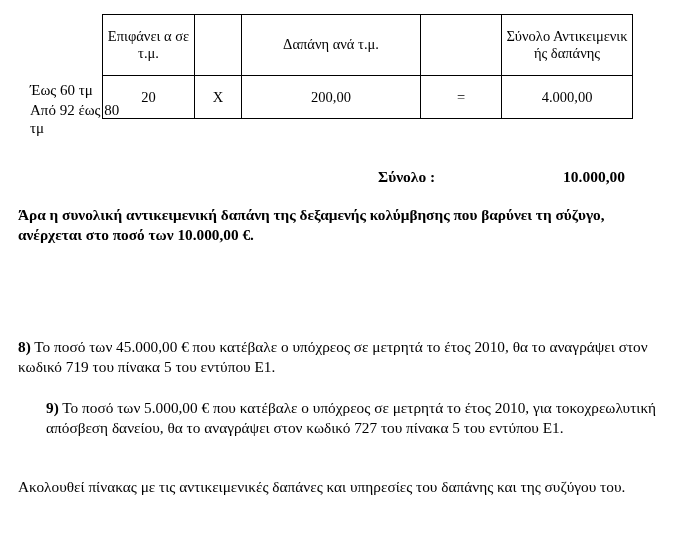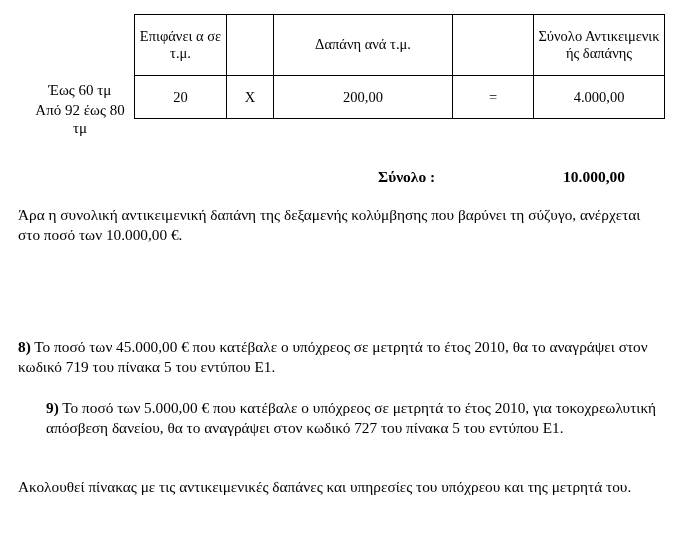--- a/index.html
+++ b/index.html
@@ -24,21 +24,21 @@
 
   
   .table-block {
     position: absolute;
     left: 18px;
     top: 14px;
     width: 650px;
   }
   table.calc {
     border-collapse: collapse;
-    margin-left: 116px;
+    margin-left: 84px;
     table-layout: fixed;
     font-family: "Liberation Serif", serif;
     border-radius: 21px;
   }
   table.calc td, table.calc th {
     border: 1px solid #000000;
     font-size: 14.5px;
     font-weight: normal;
     padding: 2px 4px;
     vertical-align: middle;
@@ -68,23 +68,23 @@
   .row-labels {
     position: absolute;
     left: 0px;
     top: 0px;
     width: 124px;
     font-size: 15px;
     line-height: 1.18;
   }
   .row-label {
     position: absolute;
-    left: 0;
+    left: 12px;
     width: 124px;
-    text-align: center;
+    text-align: left;
   }
   .rl1 { top: 68px; }
   .rl2 { top: 88px; }
 
   
   .total-line {
     position: absolute;
     left: 18px;
     top: 168px;
     width: 650px;
@@ -104,21 +104,21 @@
   
   .para {
     position: absolute;
     left: 18px;
     width: 656px;
     font-size: 15.3px;
     line-height: 1.30;
     text-align: left;
   }
   .bold {
-    font-weight: normal;
+    font-weight: bold;
   }
   .p-conclusion { top: 205px; width: 640px; }
   .p8a { top: 258px; width: 640px; }
   .p8b { top: 337px; width: 640px; }
   .p9  { top: 398px; width: 640px; margin-left: 28px; }
   .p-final { top: 477px; width: 640px; }
   .lead {
     font-weight: bold;
   }
 </style>
@@ -164,15 +164,15 @@
     <span class="total-value">10.000,00</span>
   </div>
 
   <div class="para p-conclusion bold">Άρα η συνολική αντικειμενική δαπάνη της δεξαμενής κολύμβησης που βαρύνει τη σύζυγο, ανέρχεται στο ποσό των 10.000,00 €.</div>
 
 
   <div class="para p8b"><span class="lead">8)</span> <span>Το ποσό των 45.000,00 € που κατέβαλε ο υπόχρεος σε μετρητά το έτος 2010, θα το αναγράψει στον κωδικό 719 του πίνακα 5 του εντύπου Ε1.</span></div>
 
   <div class="para p9"><span class="lead">9)</span> <span>Το ποσό των 5.000,00 € που κατέβαλε ο υπόχρεος σε μετρητά το έτος 2010, για τοκοχρεωλυτική απόσβεση δανείου, θα το αναγράψει στον κωδικό 727 του πίνακα 5 του εντύπου Ε1.</span></div>
 
-  <div class="para p-final">Ακολουθεί πίνακας με τις αντικειμενικές δαπάνες και υπηρεσίες του υπόχρεου και της μετρητά του.</div>
+  <div class="para p-final">Ακολουθεί πίνακας με τις αντικειμενικές δαπάνες και υπηρεσίες του δαπάνης και της συζύγου του.</div>
 
 </div>
 
 </body></html>

